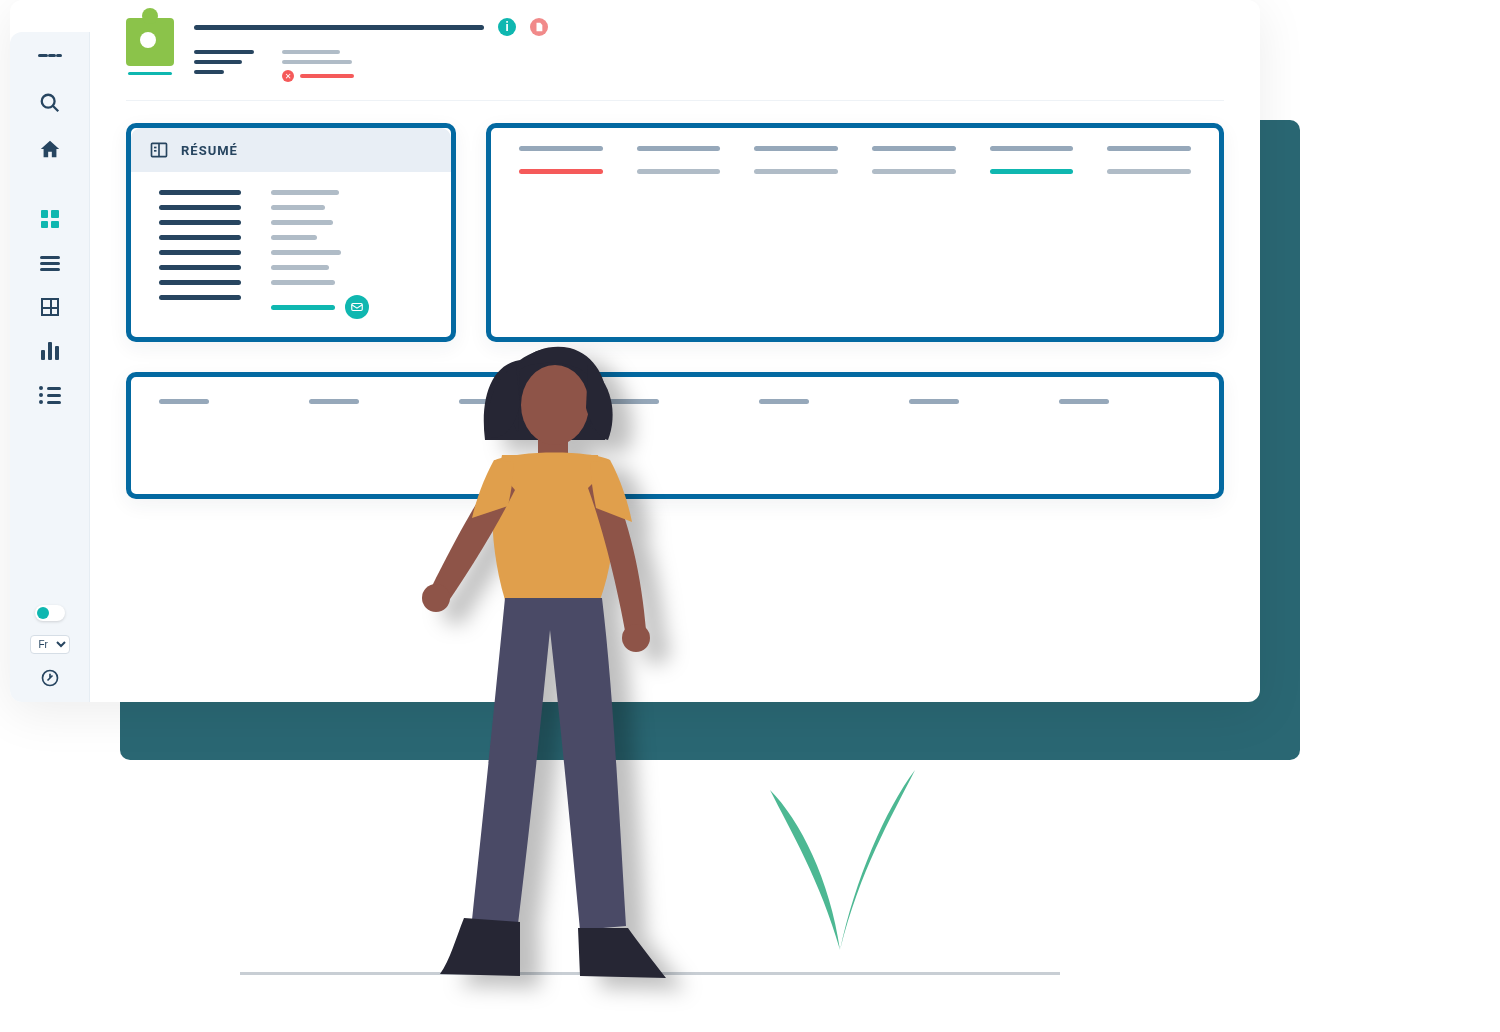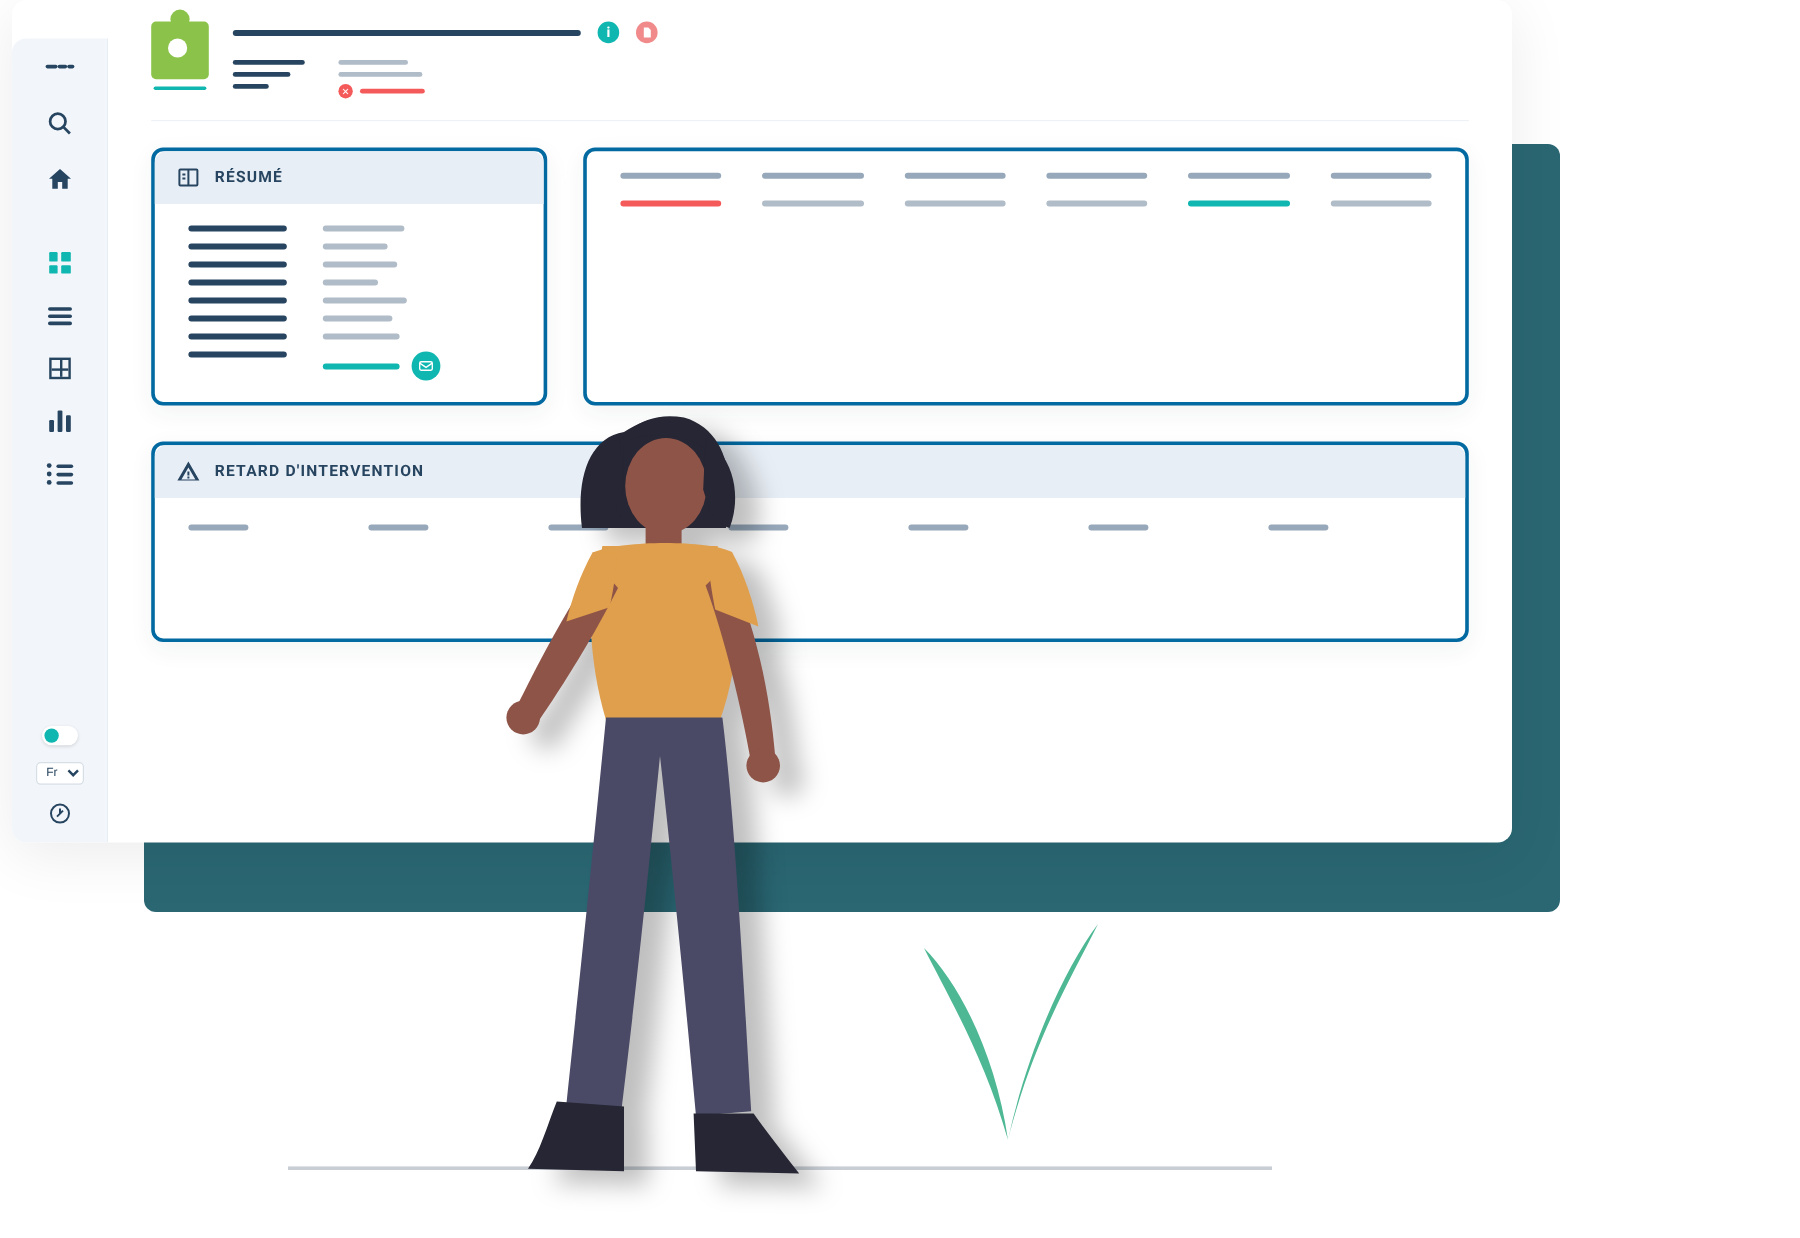--- a/index.html
+++ b/index.html
@@ -88,21 +88,21 @@
 .meta-cols{display:flex;gap:28px;}
 .meta-col{display:flex;flex-direction:column;gap:6px;}
 .meta-line{height:4px;border-radius:2px;}
 .meta-dark{background:#274560;}
 .meta-grey{background:#b0bcc7;}
 .meta-red{background:#f55a5a;}
 .meta-col .row{display:flex;align-items:center;gap:6px;}
 .x-badge{width:12px;height:12px;border-radius:50%;background:#f55a5a;color:#fff;font-size:8px;display:flex;align-items:center;justify-content:center;}
 
 .panels-top{display:flex;gap:30px;margin-bottom:30px;}
-.panel{background:#fff;border:3px solid #0369a1;border-radius:10px;box-shadow:0 6px 20px rgba(30,50,70,0.06);}
+.panel{background:#fff;border:5px solid #0369a1;border-radius:10px;box-shadow:0 6px 20px rgba(30,50,70,0.06);}
 .panel-header{background:#e8eef5;border-radius:10px 10px 0 0;padding:12px 18px;display:flex;align-items:center;gap:12px;}
 .panel-header .ph-icon{width:20px;height:20px;color:#274560;}
 .panel-header .ph-title{font-size:13px;font-weight:700;letter-spacing:1px;color:#274560;text-transform:uppercase;}
 .panel-body{padding:18px 28px;}
 .panel.resume{width:330px;}
 .panel.anomalies{flex:1;}
 .resume-cols{display:flex;gap:30px;}
 .resume-col{display:flex;flex-direction:column;gap:10px;}
 .rline{height:5px;border-radius:3px;width:82px;}
 .rline.dark{background:#274560;}
@@ -306,28 +306,20 @@
               <div class="acell grey"></div>
               <div class="acell teal"></div>
               <div class="acell grey"></div>
             </div>
           </div>
         </div>
       </div>
     </div>
 
     <div class="panel retard">
-      <div class="panel-header">
-        <div class="ph-icon">
-          <svg viewBox="0 0 24 24" fill="currentColor">
-              <path d="M12 2L1 21h22L12 2zm0 6l7 12H5l7-12zm-1 4v4h2v-4h-2zm0 5v2h2v-2h-2z"></path>
-            </svg>
-        </div>
-        <div class="ph-title">RETARD D'INTERVENTION</div>
-      </div>
       <div class="retard-body">
         <div class="retard-row">
           <div class="rcell"></div>
           <div class="rcell"></div>
           <div class="rcell"></div>
           <div class="rcell"></div>
           <div class="rcell"></div>
           <div class="rcell"></div>
           <div class="rcell"></div>
         </div>

